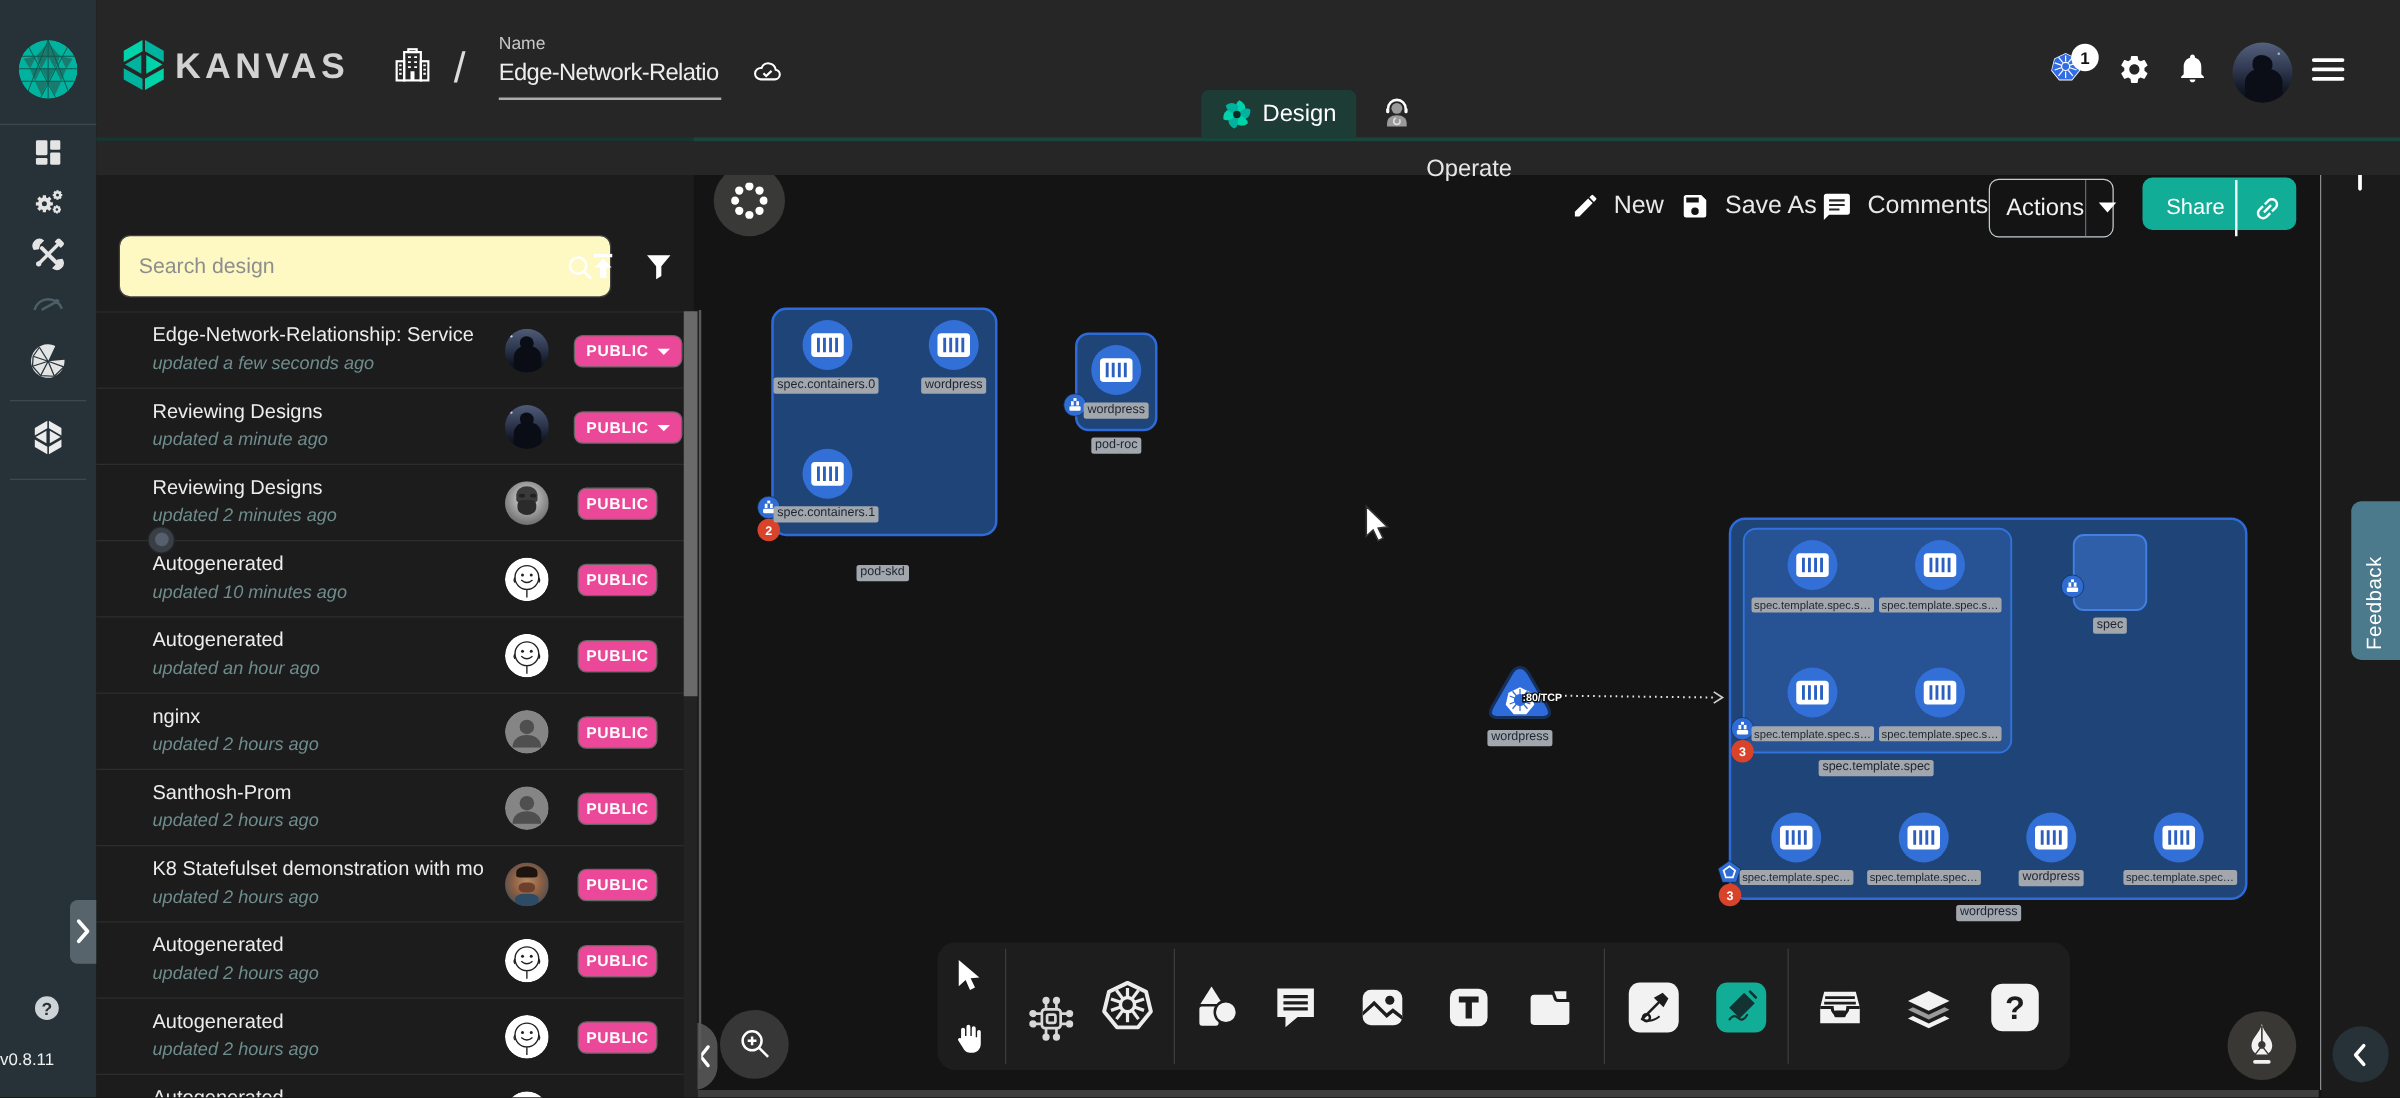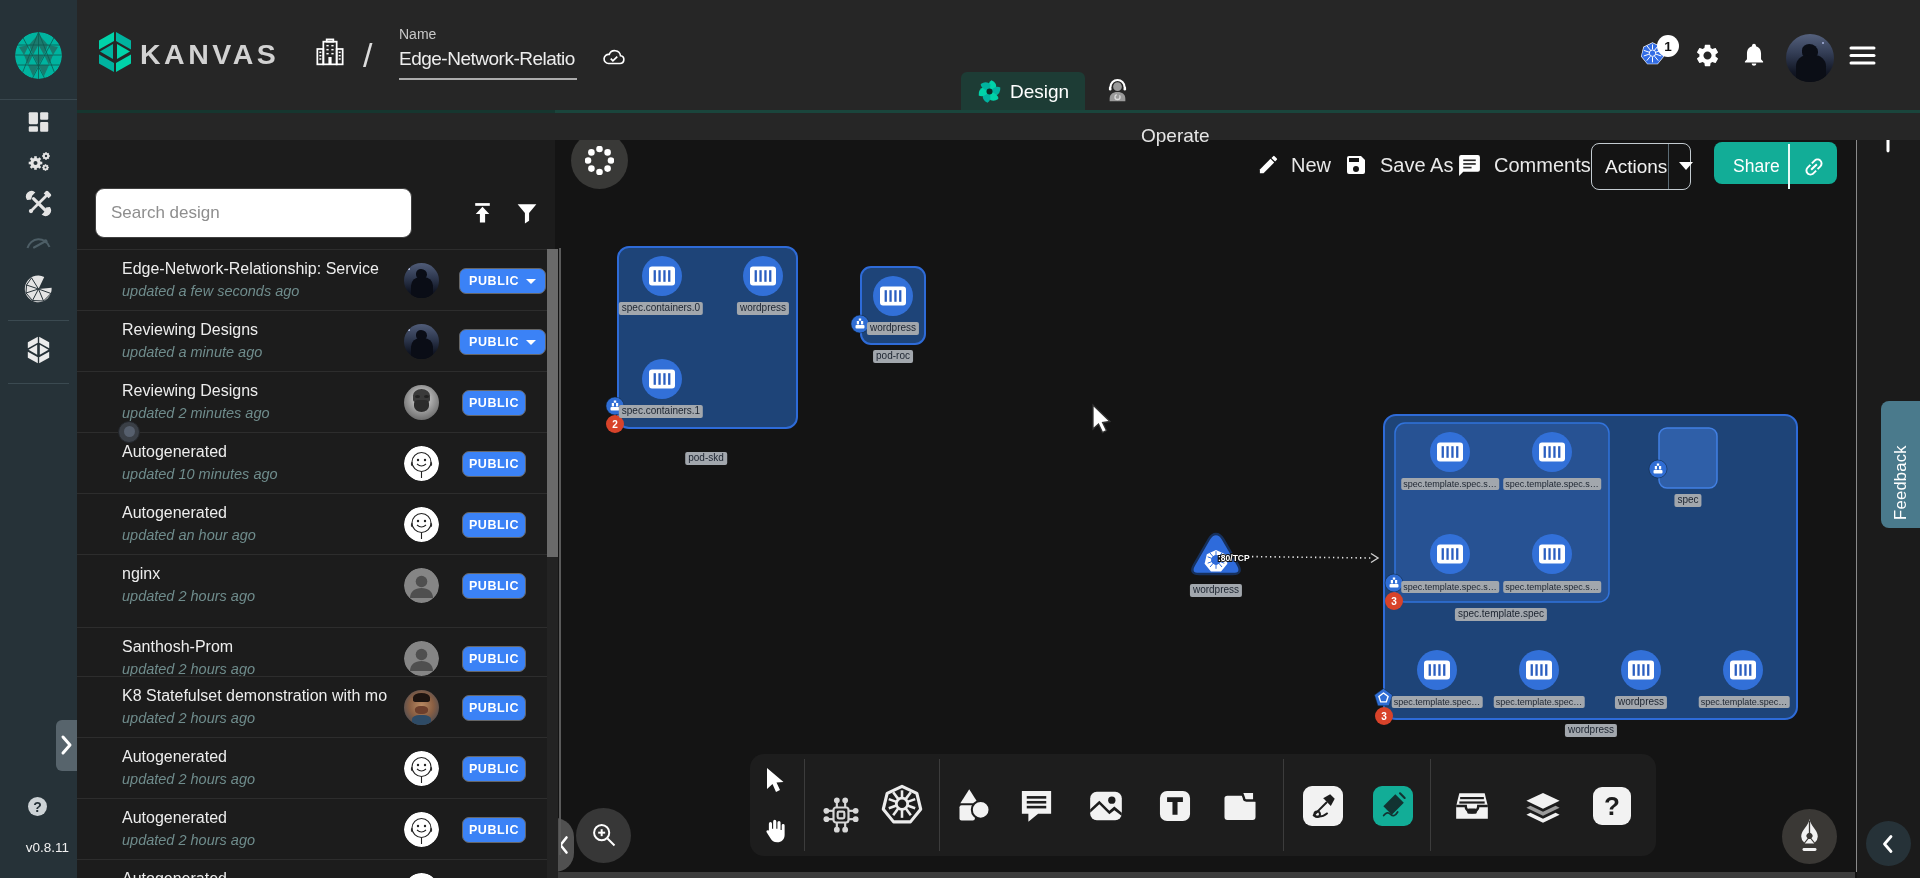--- a/index.html
+++ b/index.html
@@ -18,21 +18,21 @@
 
   
   #panel { left:77px; top:113px; width:478px; height:765px; background:#1c1c1c; z-index:10; }
   #paneltitle { left:0; top:5px; width:478px; height:49px; background:#000;
      color:#f2f2f2; font-size:16.5px; letter-spacing:.4px; display:flex; align-items:center; justify-content:center; }
   .row { position:absolute; left:0; width:470px; height:61px; border-top:1px solid #2d2d2d; background:#1c1c1c; }
   .rtitle { position:absolute; left:45px; top:10px; font-size:16px; color:#ededed; white-space:nowrap; max-width:290px; overflow:hidden; }
   .rsub { position:absolute; left:45px; top:33px; font-size:14.5px; font-style:italic; color:#6f8c8c; white-space:nowrap; }
   .ravatar { position:absolute; left:327px; top:13px; width:35px; height:35px; border-radius:50%; overflow:hidden; }
   .chip { position:absolute; left:382px; top:18px; height:26px; border:1px solid #666;
-     border-radius:7px; background:#3b82f6; color:#fff; font-size:12.5px; font-weight:bold;
+     border-radius:7px; background:#ec4899; color:#fff; font-size:12.5px; font-weight:bold;
      letter-spacing:.6px; display:flex; align-items:center; padding:0 9px; }
   .caret { width:0; height:0; border-left:5px solid transparent; border-right:5px solid transparent;
      border-top:5px solid #fff; margin-left:7px; }
 
   
   #canvas { left:555px; top:113px; width:1301px; height:765px; background:#141414; z-index:5; }
 
   .nlabel { position:absolute; transform:translateX(-50%); background:#a2a7ad; color:#1c2430;
      font-size:10px; line-height:12.5px; padding:0 3px; border-radius:2px; white-space:nowrap; z-index:8; }
   .sm { font-size:9px; padding:0 2px; line-height:12px; }
@@ -282,25 +282,25 @@
     </svg>
     <div class="abs" style="left:8px; top:383px; width:61px; height:1px; background:#3b4a51;"></div>
 
     <div class="abs" style="left:56px; top:720px; width:21px; height:51px; background:#57646c; border-radius:6px 0 0 6px;">
       <svg style="position:absolute; left:3px; top:14px;" width="14" height="22" viewBox="0 0 14 22" fill="none" stroke="#fff" stroke-width="3" stroke-linecap="round" stroke-linejoin="round">
           <path d="M4 3 l7 8 l-7 8"></path>
         </svg>
     </div>
 
     <div class="abs" style="left:28px; top:797px; width:19px; height:19px; border-radius:50%; background:#cdd3d6; color:#263238; font-size:14px; font-weight:bold; display:flex; align-items:center; justify-content:center;">?</div>
-    <div class="abs" style="left:0px; top:840px; width:69px; text-align:right; font-size:13.5px; color:#f0f0f0;">v0.8.11</div>
+    <div class="abs" style="left:0px; top:840px; width:69px; text-align:left; font-size:13.5px; color:#f0f0f0;">v0.8.11</div>
   </div>
   <div id="panel" class="abs">
 
-    <div class="abs" style="left:18px; top:75px; width:317px; height:50px; border:1px solid #404040; border-radius:9px; background:#ffffff;">
+    <div class="abs" style="left:18px; top:75px; width:394px; height:50px; border:1px solid #404040; border-radius:9px; background:#fef9c3;">
       <div class="abs" style="left:15px; top:14px; font-size:17px; color:#8e8e8e;">Search design</div>
       <svg class="abs" style="right:12px; top:13px;" width="24" height="24" viewBox="0 0 24 24" fill="none" stroke="#fff" stroke-width="2">
           <circle cx="10.5" cy="10.5" r="6.5"></circle>
           <line x1="15.5" y1="15.5" x2="21" y2="21"></line>
         </svg>
     </div>
     <svg class="abs" style="left:393px; top:86px;" width="25" height="28" viewBox="0 0 24 24" fill="#fff">
       <polygon points="12,6 5.5,13 9.5,13 9.5,21 14.5,21 14.5,13 18.5,13"></polygon>
       <rect x="5" y="2.5" width="14" height="2.6"></rect>
     </svg>
@@ -374,21 +374,21 @@
 <div class="row" style="top:305px;">
       <div class="rtitle">nginx</div>
       <div class="rsub">updated 2 hours ago</div>
       <div class="ravatar"><svg width="35" height="35" viewBox="0 0 35 35">
               <circle cx="17.5" cy="17.5" r="17.5" fill="#858585"></circle>
               <circle cx="17.5" cy="13.5" r="5.8" fill="#4f4f4f"></circle>
               <path d="M6 30 c0-6.5 5-10 11.5-10 s11.5 3.5 11.5 10 z" fill="#4f4f4f"></path>
             </svg></div>
       <div class="chip" style="left:385px; width:64px; justify-content:center; padding:0;">PUBLIC</div>
     </div>
-<div class="row" style="top:378px;">
+<div class="row" style="top:366px;">
       <div class="rtitle">Santhosh-Prom</div>
       <div class="rsub">updated 2 hours ago</div>
       <div class="ravatar"><svg width="35" height="35" viewBox="0 0 35 35">
               <circle cx="17.5" cy="17.5" r="17.5" fill="#858585"></circle>
               <circle cx="17.5" cy="13.5" r="5.8" fill="#4f4f4f"></circle>
               <path d="M6 30 c0-6.5 5-10 11.5-10 s11.5 3.5 11.5 10 z" fill="#4f4f4f"></path>
             </svg></div>
       <div class="chip" style="left:385px; width:64px; justify-content:center; padding:0;">PUBLIC</div>
     </div>
 <div class="row" style="top:427px;">

